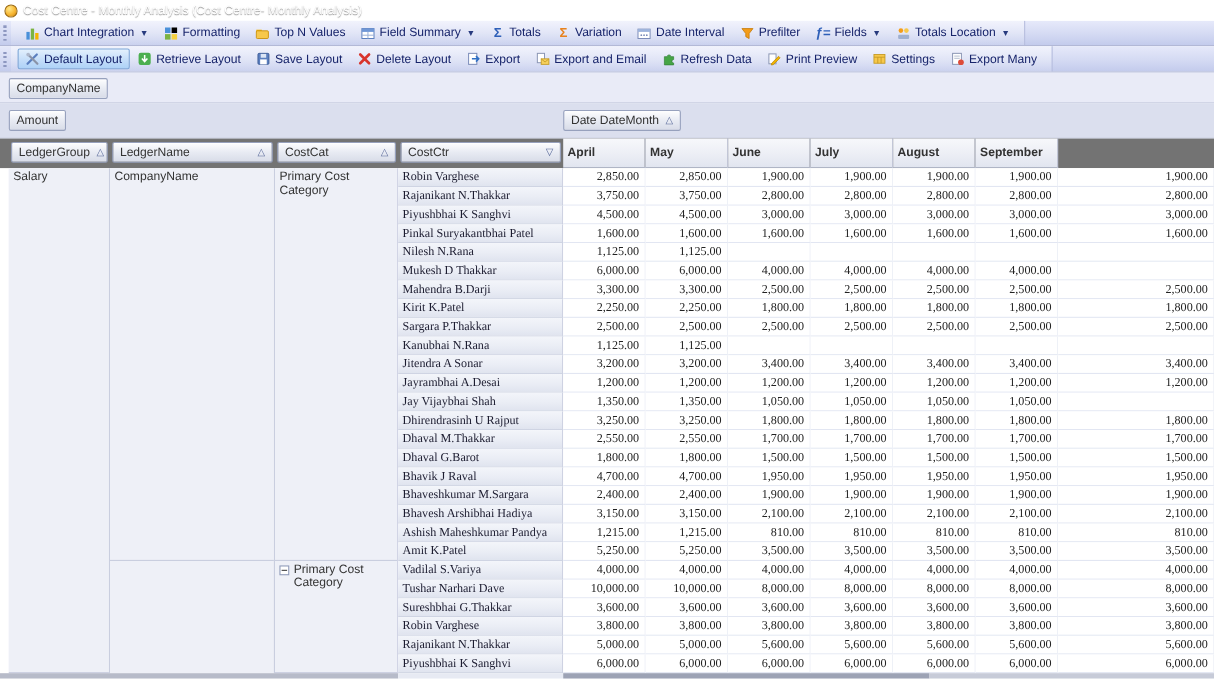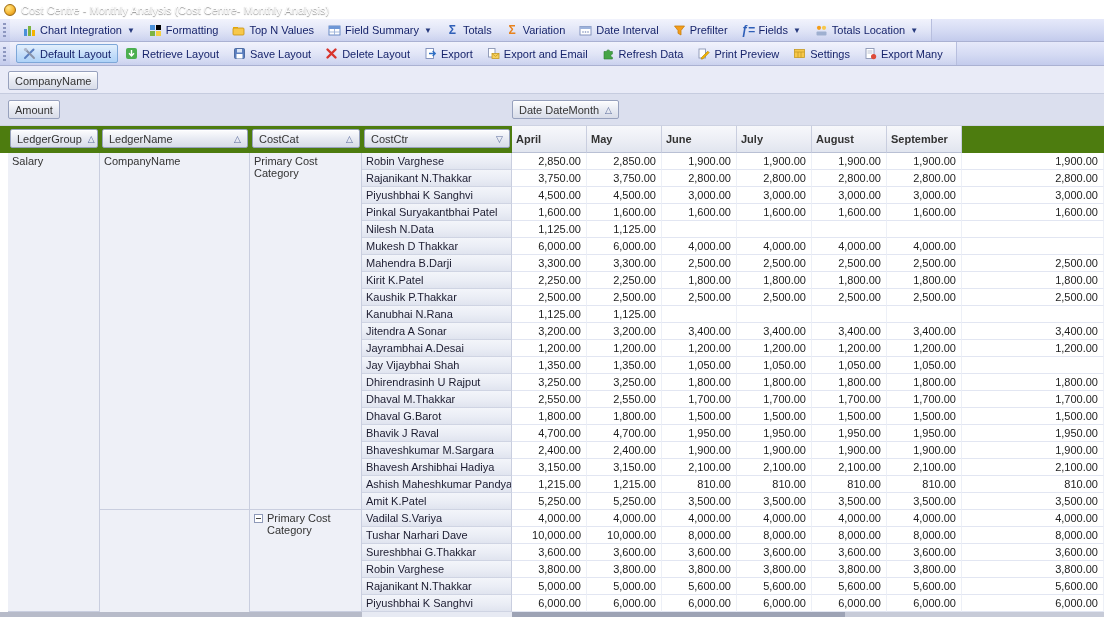--- a/index.html
+++ b/index.html
@@ -32,21 +32,21 @@
   .dd { font-size:8px; color:#273a7e; margin-left:1px; }
   .ico { width:13px; height:13px; display:inline-flex; align-items:center; justify-content:center; flex:none; }
   .sigma-b { color:#2e5fb8; font-weight:bold; font-size:12px; }
   .sigma-o { color:#e8821d; font-weight:bold; font-size:12px; }
   .fx { color:#2e5fb8; font-weight:bold; font-style:italic; font-size:12px; }
 
   
   .band { position:absolute; left:0; width:1104px; }
   #filter-band { top:66px; height:28px; background:#e9ebf7; border-bottom:1px solid #c6ccdf; }
   #data-band   { top:94px; height:32px; background:#dbdfee; border-bottom:1px solid #cdd2e2; }
-  #header-band { top:126px; height:27px; background:#4d7c0f; }
+  #header-band { top:126px; height:27px; background:#737373; }
 
   .fieldbtn { position:absolute; height:19px; display:inline-flex; align-items:center; justify-content:space-between;
     gap:6px; padding:0 6px; border:1px solid #97a1bd; border-radius:2px; color:#333;
     background:linear-gradient(180deg,#fdfdfe 0%,#e8ebf3 50%,#d8dce8 100%);
     box-shadow:0 1px 1px rgba(255,255,255,.8) inset; white-space:nowrap; cursor:default; }
   .sort { color:#5a6a9a; font-size:9px; }
 
   
   #grid { position:absolute; left:0; top:153px; width:1104px; height:459px; background:#fff; }
   .gcol { position:absolute; top:0; height:459px; background:#eef0f7; border-right:1px solid #c9cedf; }
@@ -56,21 +56,21 @@
   .gcell { display:flex; align-items:flex-start; padding:2px 4px; border-bottom:1px solid #c9cedf;
     background:#eef0f7; color:#333; overflow:hidden; }
   .cbox { width:9px; height:9px; border:1px solid #8e99b8; background:#fff; position:relative; margin:2px 4px 0 0; flex:none; }
   .cbox::after { content:""; position:absolute; left:1px; right:1px; top:3px; height:1px; background:#444; }
 
   #month-headers { position:absolute; left:512px; top:0; width:592px; height:27px; display:flex;font-weight:bold; }
   .mh { height:27px; padding:0 4px; display:flex; align-items:center; color:#333;
     background:linear-gradient(180deg,#f7f8fb 0%,#eceef5 55%,#e1e5ef 100%);
     border-right:1px solid #c9cedf; border-bottom:1px solid #b9c0d4; overflow:hidden; white-space:nowrap; }
 
-  #rows-area { position:absolute; left:362px; top:0; width:742px; height:459px; }
+  #rows-area { position:absolute; left:362px; top:0; width:742px; height:459px;font-family:Liberation Serif, serif; }
   .prow { display:flex; height:17px; }
   .rname { width:150px; flex:none; display:flex; align-items:center; padding:0 4px; overflow:hidden; white-space:nowrap;
     background:linear-gradient(180deg,#f3f5fa 0%,#eaedf5 55%,#e0e4ef 100%);
     border-right:1px solid #c9cedf; border-bottom:1px solid #cfd4e3; color:#1c1c30; }
   .cell { flex:none; display:flex; align-items:center; justify-content:flex-end; padding:0 5px;
     background:#fff; border-right:1px solid #edf0f7; border-bottom:1px solid #e2e6f2; color:#222;
     white-space:nowrap; overflow:hidden; }
 
   
   .strip { position:absolute; top:612px; height:5px; }
@@ -373,21 +373,21 @@
         <div class="rname">Pinkal Suryakantbhai Patel</div>
         <div class="cell" style="width: 75px;">1,600.00</div>
         <div class="cell" style="width: 75px;">1,600.00</div>
         <div class="cell" style="width: 75px;">1,600.00</div>
         <div class="cell" style="width: 75px;">1,600.00</div>
         <div class="cell" style="width: 75px;">1,600.00</div>
         <div class="cell" style="width: 75px;">1,600.00</div>
         <div class="cell" style="width: 142px;">1,600.00</div>
       </div>
       <div class="prow">
-        <div class="rname">Nilesh N.Data</div>
+        <div class="rname">Nilesh N.Rana</div>
         <div class="cell" style="width: 75px;">1,125.00</div>
         <div class="cell" style="width: 75px;">1,125.00</div>
         <div class="cell" style="width: 75px;"></div>
         <div class="cell" style="width: 75px;"></div>
         <div class="cell" style="width: 75px;"></div>
         <div class="cell" style="width: 75px;"></div>
         <div class="cell" style="width: 142px;"></div>
       </div>
       <div class="prow">
         <div class="rname">Mukesh D Thakkar</div>
@@ -413,21 +413,21 @@
         <div class="rname">Kirit K.Patel</div>
         <div class="cell" style="width: 75px;">2,250.00</div>
         <div class="cell" style="width: 75px;">2,250.00</div>
         <div class="cell" style="width: 75px;">1,800.00</div>
         <div class="cell" style="width: 75px;">1,800.00</div>
         <div class="cell" style="width: 75px;">1,800.00</div>
         <div class="cell" style="width: 75px;">1,800.00</div>
         <div class="cell" style="width: 142px;">1,800.00</div>
       </div>
       <div class="prow">
-        <div class="rname">Kaushik P.Thakkar</div>
+        <div class="rname">Sargara P.Thakkar</div>
         <div class="cell" style="width: 75px;">2,500.00</div>
         <div class="cell" style="width: 75px;">2,500.00</div>
         <div class="cell" style="width: 75px;">2,500.00</div>
         <div class="cell" style="width: 75px;">2,500.00</div>
         <div class="cell" style="width: 75px;">2,500.00</div>
         <div class="cell" style="width: 75px;">2,500.00</div>
         <div class="cell" style="width: 142px;">2,500.00</div>
       </div>
       <div class="prow">
         <div class="rname">Kanubhai N.Rana</div>

